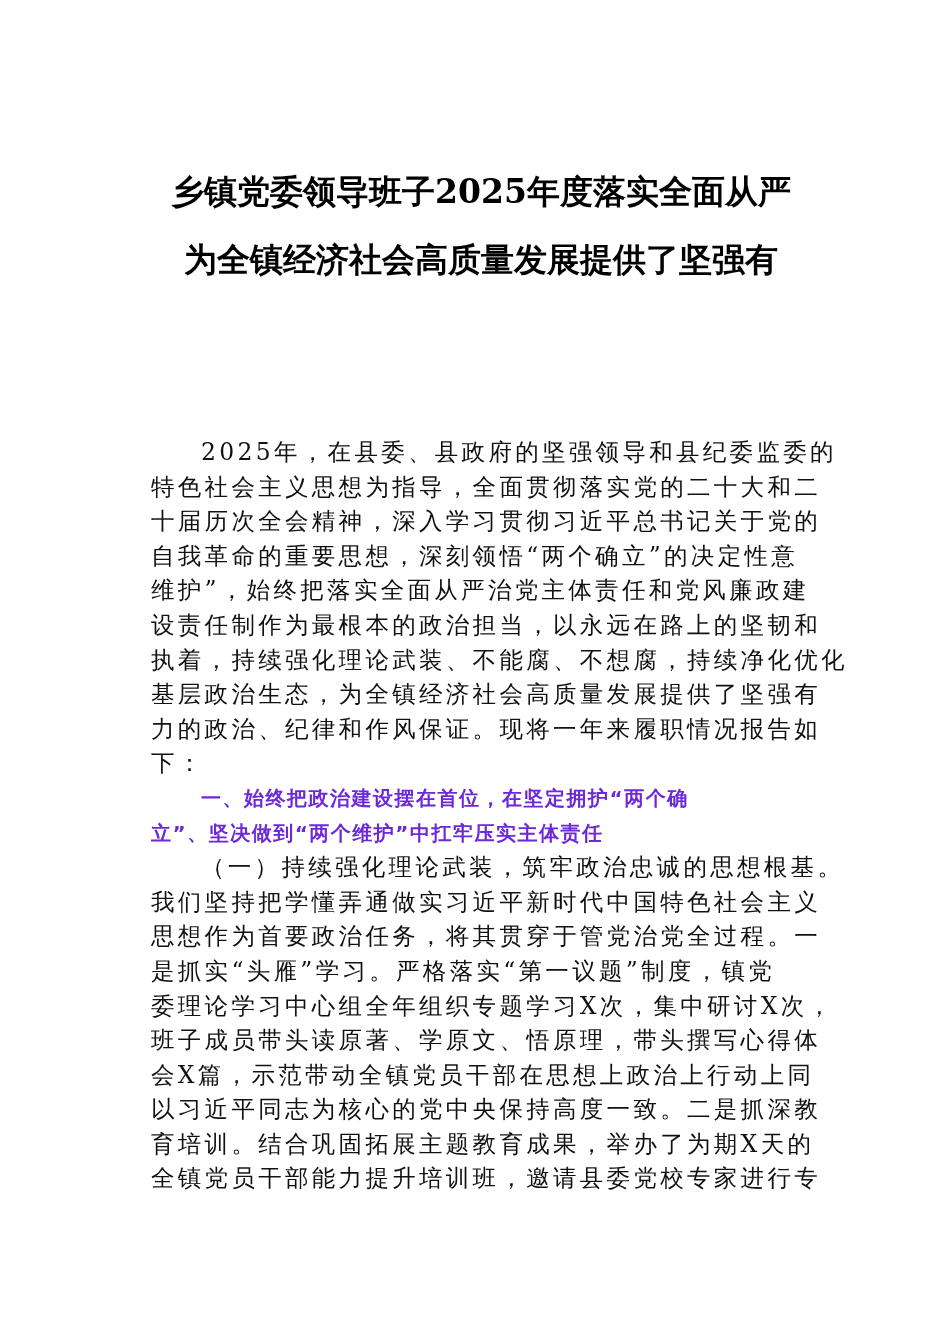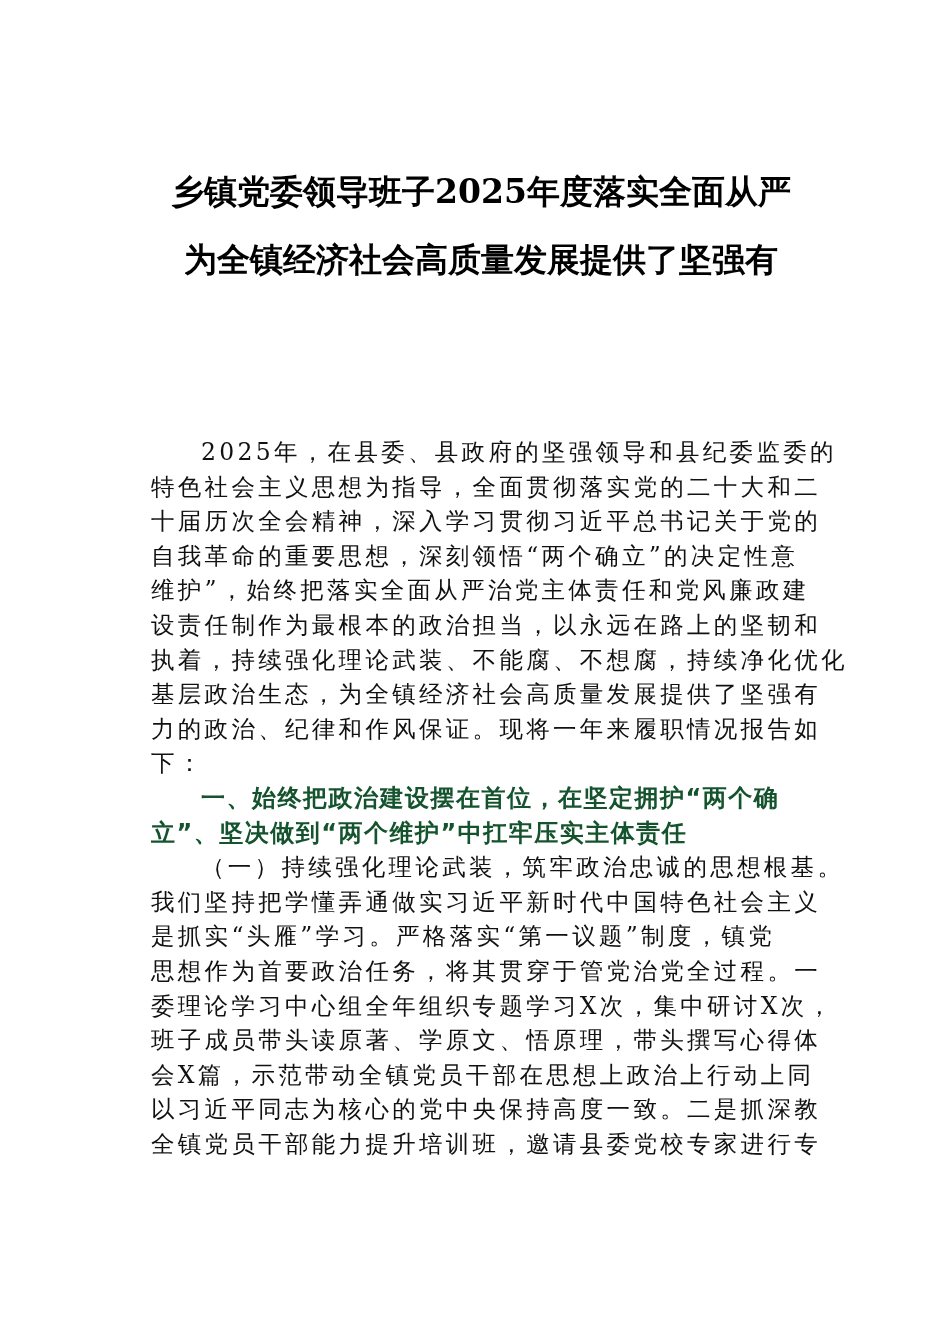--- a/index.html
+++ b/index.html
@@ -12,21 +12,21 @@
     letter-spacing: 0px;
   }
   .title div { white-space: nowrap; }
   .body {
     position: absolute; left: 145px; width: 665px; top: 395px;
     font-family: "DejaVu Serif", "Liberation Serif", serif; font-size: 23.5px;
     line-height: 34.6px; color: #111; letter-spacing: 3.3px; margin-top: 40px;
   }
   .line { white-space: nowrap; height: 34.6px; }
   .indent { padding-left: 50px; }
-  .heading { font-family: "DejaVu Sans", "Liberation Sans", sans-serif; font-weight: bold; font-size: 24px; letter-spacing: 1.5px; color: #14532d; }
+  .heading { font-family: "DejaVu Sans", "Liberation Sans", sans-serif; font-weight: bold; font-size: 20px; letter-spacing: 1.5px; color: #6d28d9; }
   .sub { padding-left: 50px; text-align: right; }
 </style>
 </head>
 <body>
 
 <div class="page">
   <div class="title">
     <div>乡镇党委领导班子2025年度落实全面从严</div>
     <div>为全镇经济社会高质量发展提供了坚强有</div>
   </div>
@@ -41,21 +41,22 @@
     <div class="line">执着，持续强化理论武装、不能腐、不想腐，持续净化优化</div>
     <div class="line">基层政治生态，为全镇经济社会高质量发展提供了坚强有</div>
     <div class="line">力的政治、纪律和作风保证。现将一年来履职情况报告如</div>
     <div class="line">下：</div>
 
     <div class="line indent heading">一、始终把政治建设摆在首位，在坚定拥护“两个确</div>
     <div class="line heading">立”、坚决做到“两个维护”中扛牢压实主体责任</div>
 
     <div class="line sub">（一）持续强化理论武装，筑牢政治忠诚的思想根基。</div>
     <div class="line">我们坚持把学懂弄通做实习近平新时代中国特色社会主义</div>
+    <div class="line">思想作为首要政治任务，将其贯穿于管党治党全过程。一</div>
     <div class="line">是抓实“头雁”学习。严格落实“第一议题”制度，镇党</div>
-    <div class="line">思想作为首要政治任务，将其贯穿于管党治党全过程。一</div>
     <div class="line">委理论学习中心组全年组织专题学习X次，集中研讨X次，</div>
     <div class="line">班子成员带头读原著、学原文、悟原理，带头撰写心得体</div>
     <div class="line">会X篇，示范带动全镇党员干部在思想上政治上行动上同</div>
     <div class="line">以习近平同志为核心的党中央保持高度一致。二是抓深教</div>
+    <div class="line">育培训。结合巩固拓展主题教育成果，举办了为期X天的</div>
     <div class="line">全镇党员干部能力提升培训班，邀请县委党校专家进行专</div>
   </div>
 </div>
 
 </body></html>

